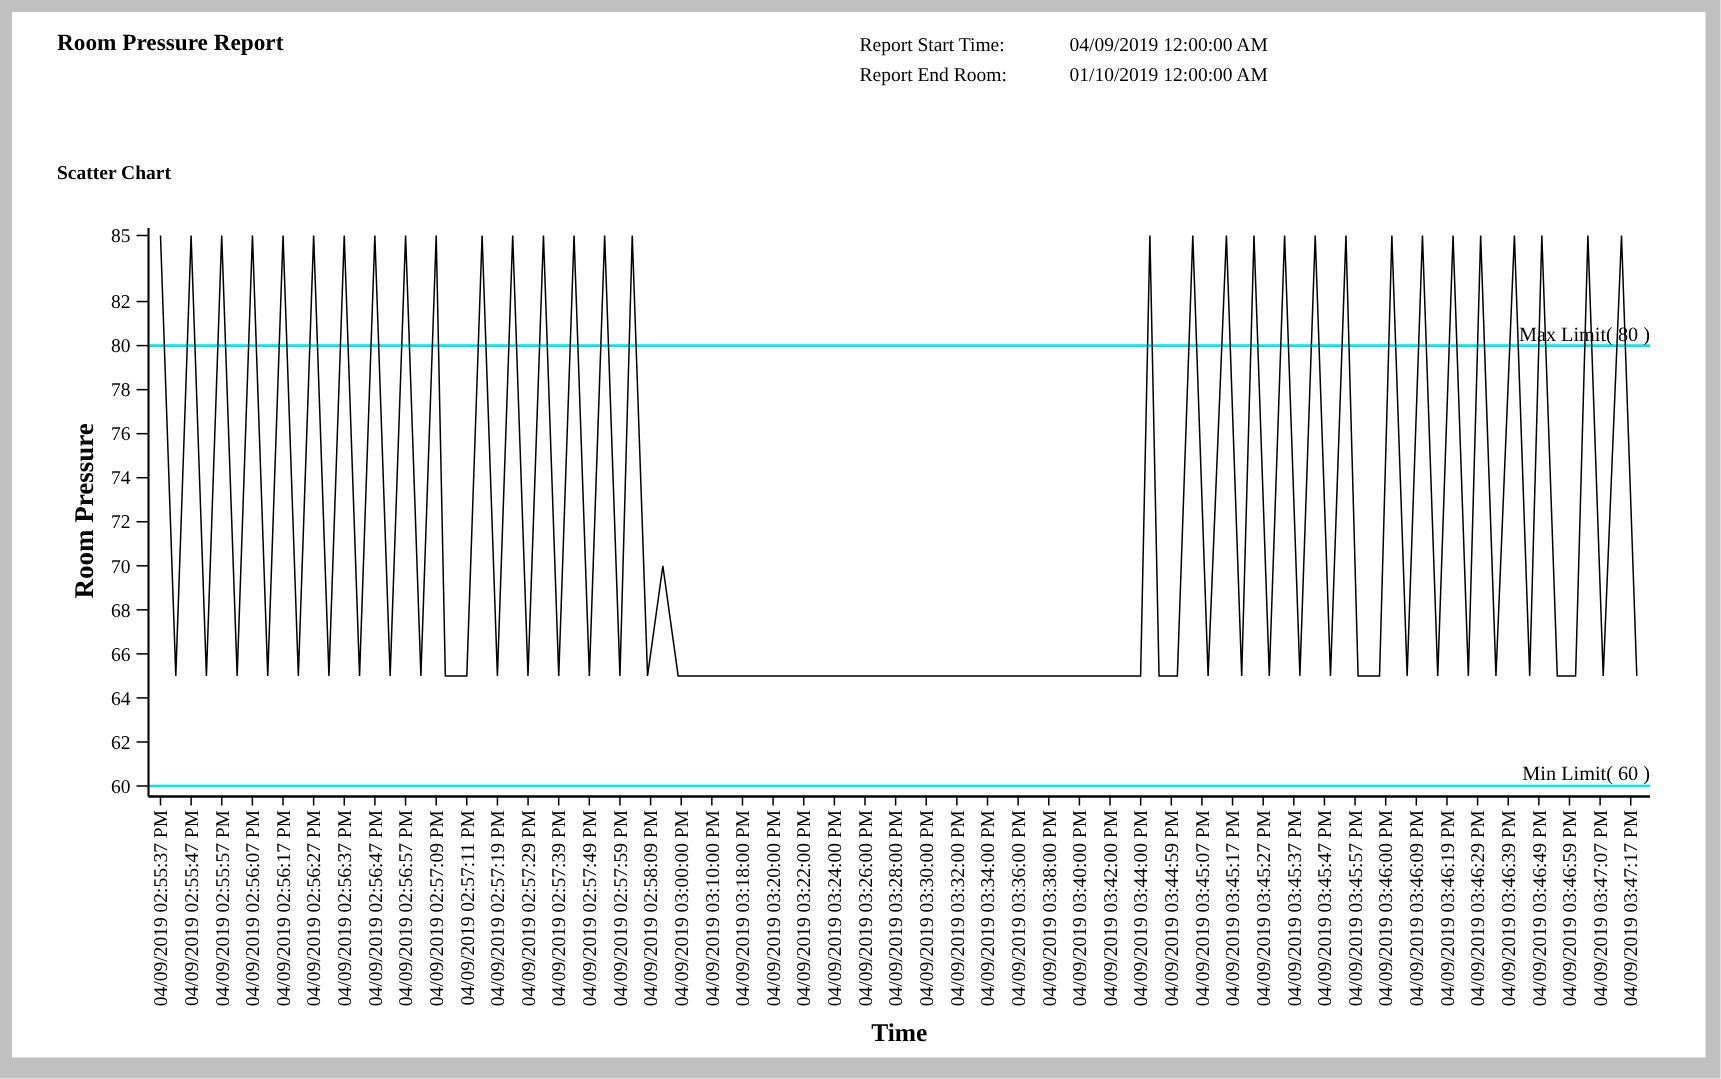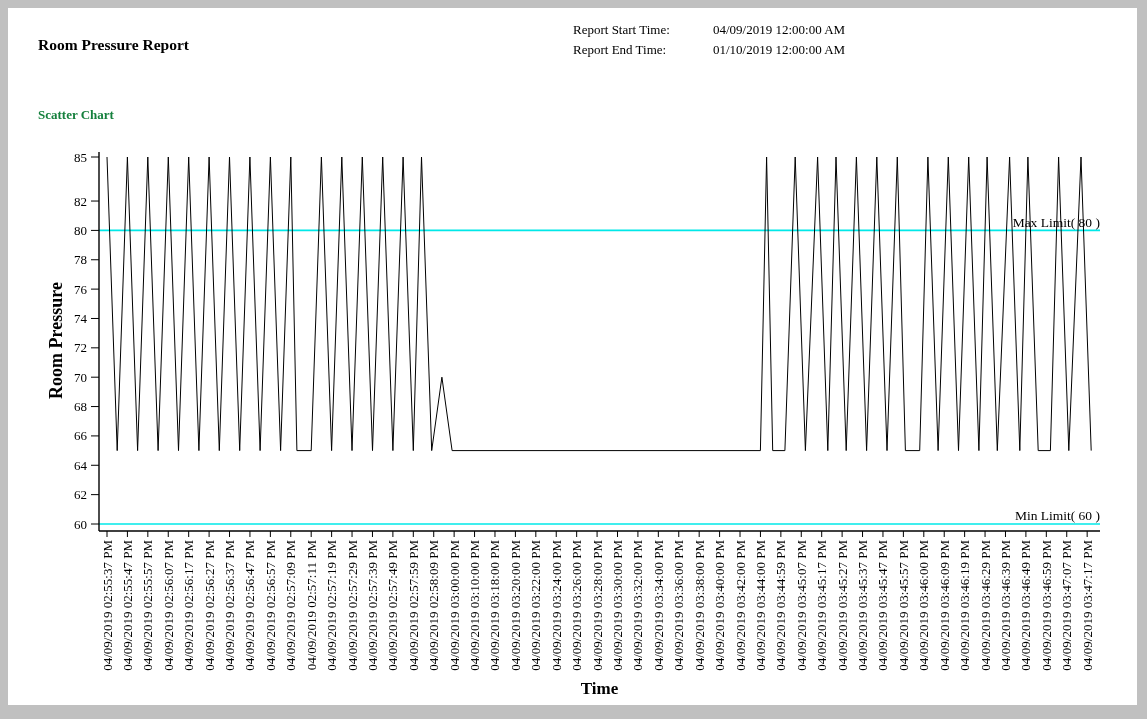--- a/index.html
+++ b/index.html
@@ -7,52 +7,52 @@
     width:1147px;height:719px;position:relative;
     background:#c0c0c0;
     font-family:"Liberation Serif","DejaVu Serif",serif;
     overflow:hidden;
   }
   .page{
     position:absolute;left:8px;top:8px;width:1129px;height:697px;
     background:#ffffff;
   }
   .report-title{
-    position:absolute;left:30px;top:28px;
+    position:absolute;left:30px;top:12px;
     font-size:15.5px;font-weight:bold;color:#000;
   }
   .info-block{
     position:absolute;left:565px;top:12px;width:420px;
   }
   .info-row{display:flex;line-height:20px;font-size:13px;}
   .info-row .lbl{font-weight:normal;width:135px;}
   .info-row .val{margin-left:5px;}
   .section-title{
     position:absolute;left:30px;top:99px;
-    font-size:13px;font-weight:bold;color:#15803d;
+    font-size:13px;font-weight:bold;color:#000000;
   }
   #chart-svg{
     position:absolute;left:0;top:0;width:1147px;height:719px;
     pointer-events:none;
   }
   #chart-svg text{font-family:"Liberation Serif","DejaVu Serif",serif;fill:#000;}
 </style>
 </head>
 <body>
 
 <div class="page">
   <div class="report-title">Room Pressure Report</div>
 
   <div class="info-block">
     <div class="info-row">
       <span class="lbl">Report Start Time:</span>
       <span class="val">04/09/2019 12:00:00 AM</span>
     </div>
     <div class="info-row">
-      <span class="lbl">Report End Time:</span>
+      <span class="lbl">Report End Room:</span>
       <span class="val">01/10/2019 12:00:00 AM</span>
     </div>
   </div>
 
   <div class="section-title">Scatter Chart</div>
 </div>
 
 <svg id="chart-svg" viewBox="0 0 1147 719" xmlns="http://www.w3.org/2000/svg">
     <line x1="91" y1="157" x2="99" y2="157" stroke="#000" stroke-width="1"></line>
     <text x="87" y="161.5" text-anchor="end" font-size="13">85</text>

